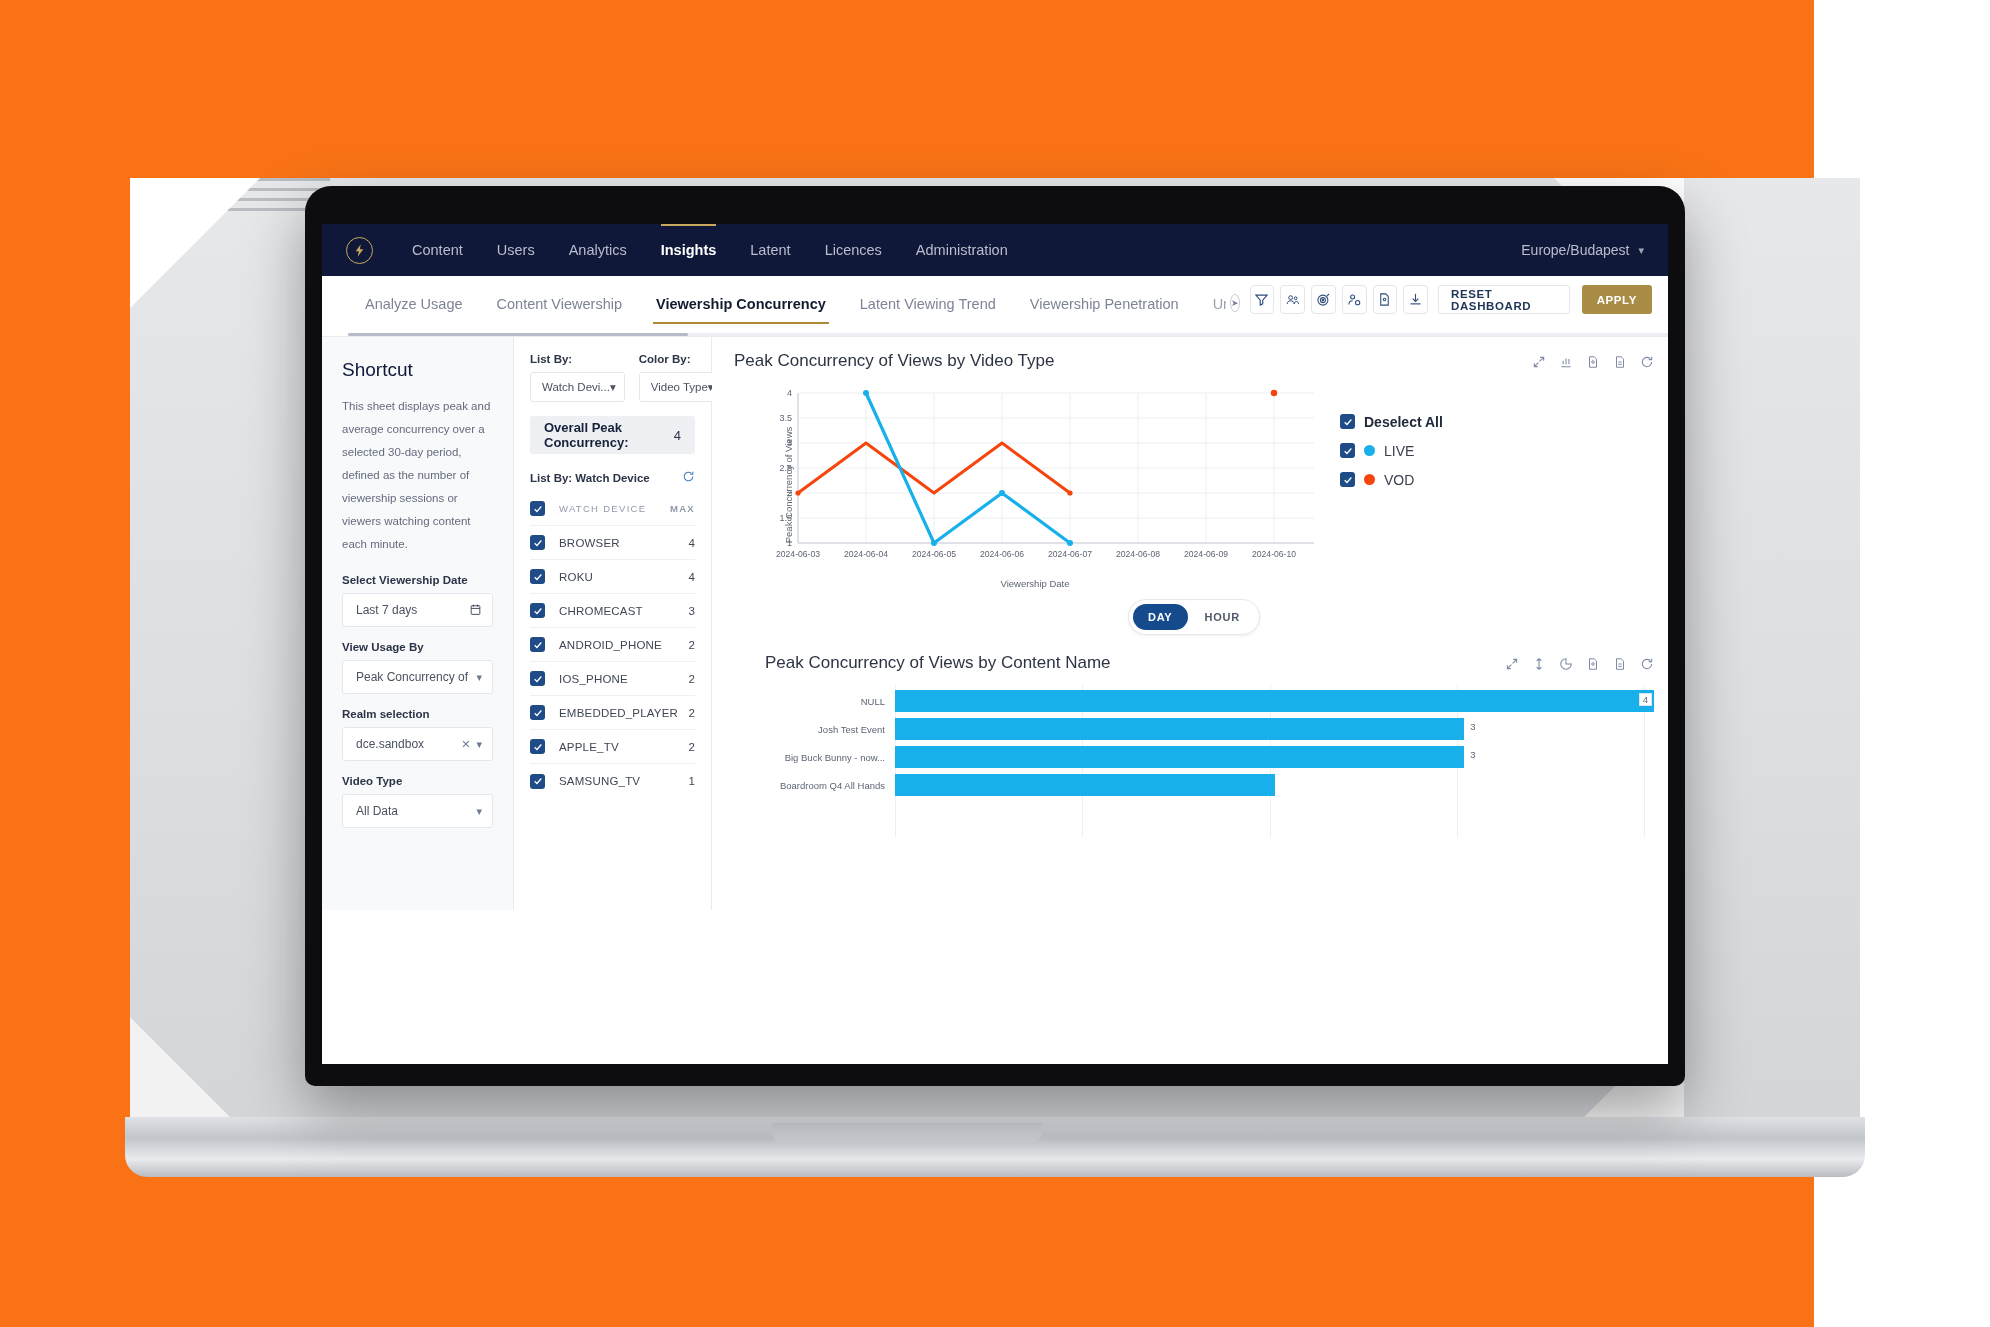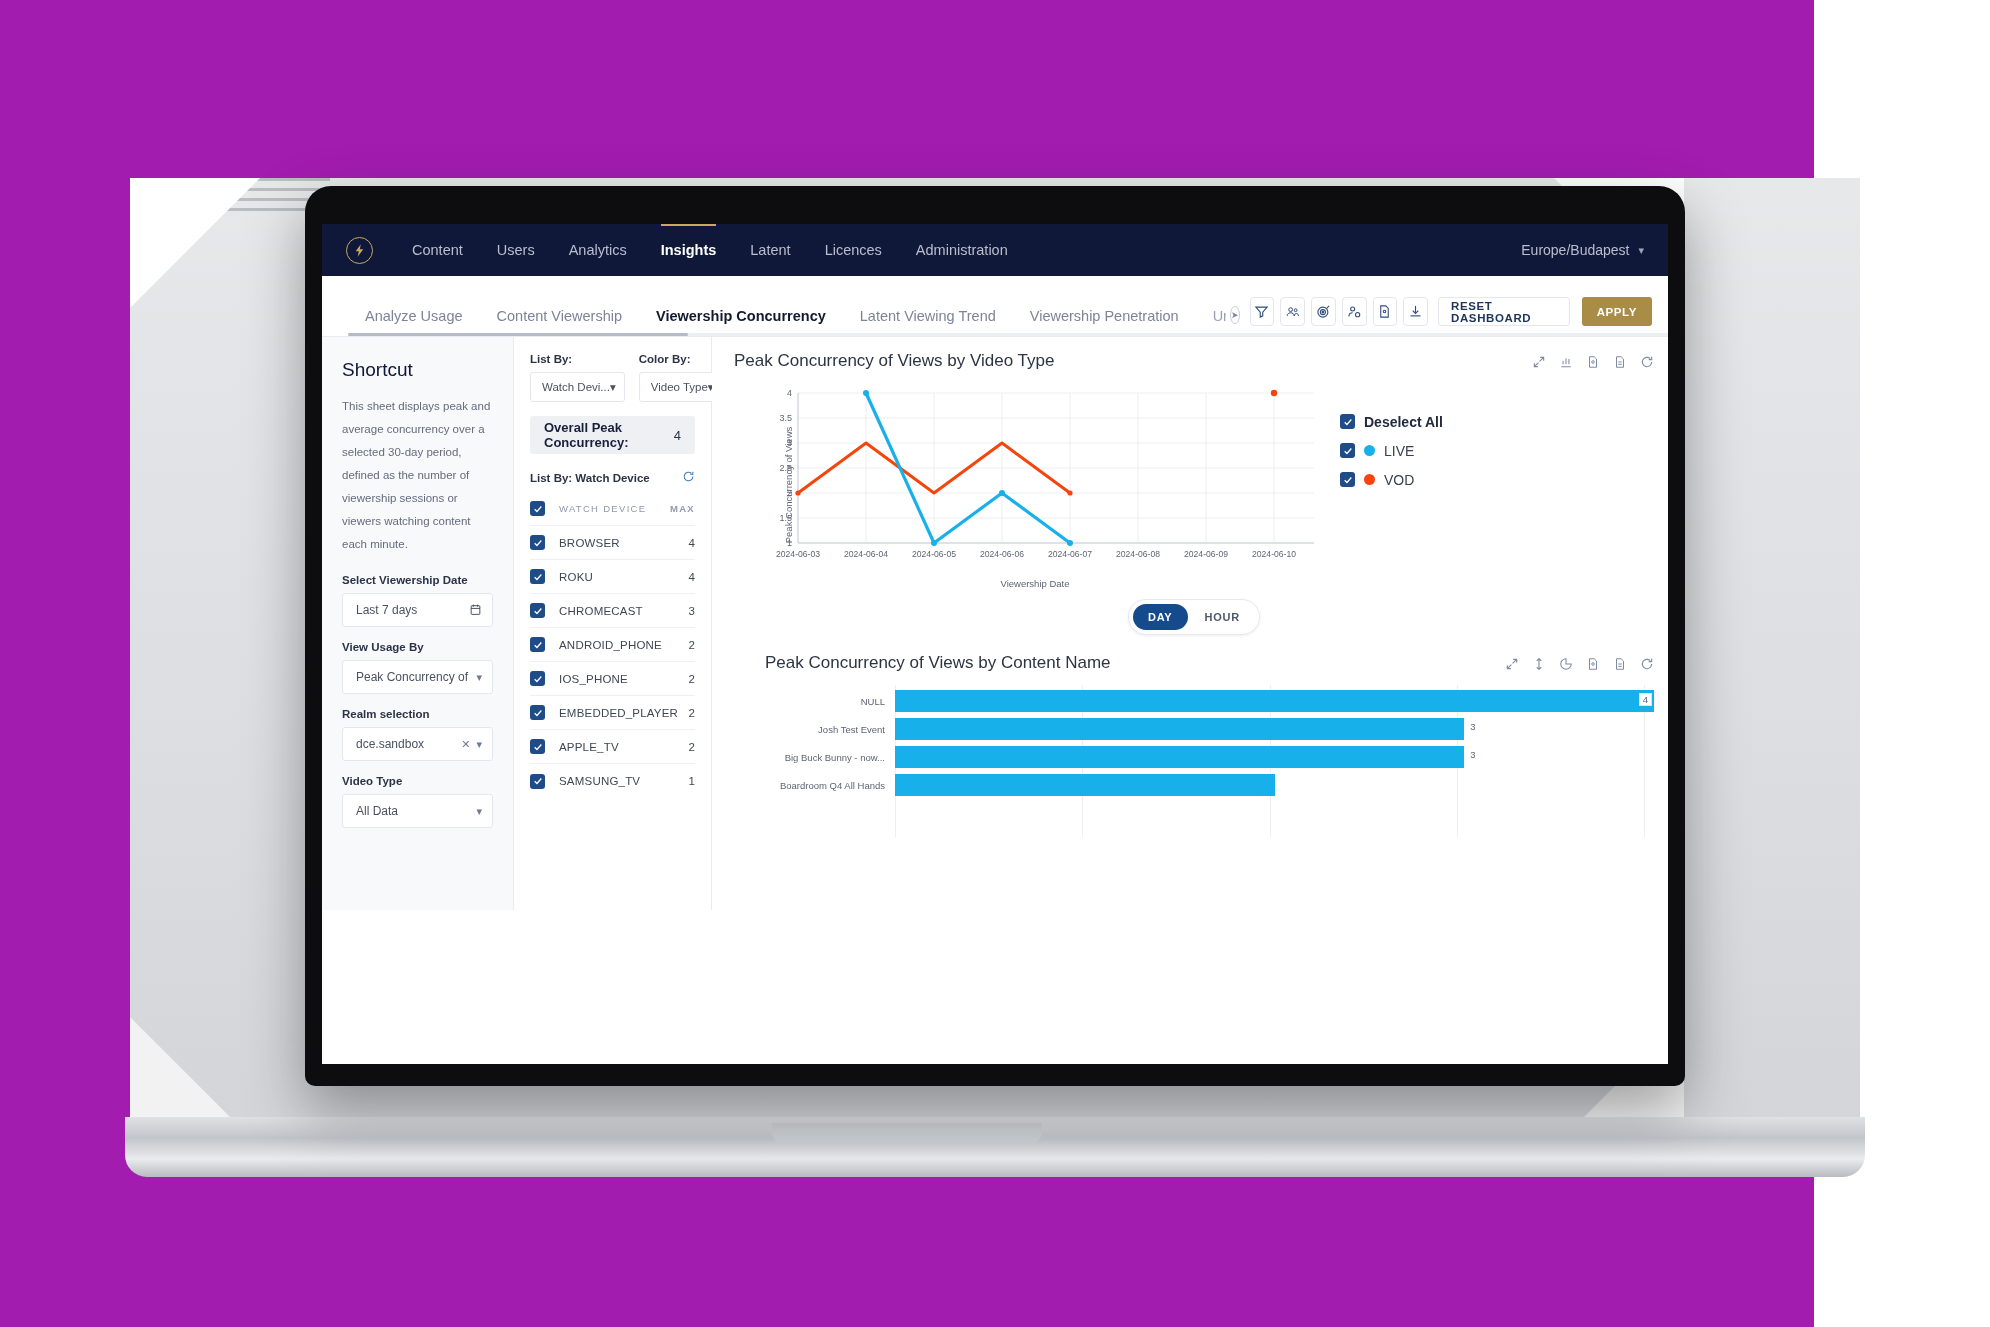--- a/index.html
+++ b/index.html
@@ -4,21 +4,21 @@
 <style>
   * { box-sizing: border-box; margin: 0; padding: 0; }
   html, body {
     width: 1990px; height: 1327px;
     background: #ffffff;
     font-family: "Liberation Sans", sans-serif;
     overflow: hidden;
   }
 
   
-  #stage { position: relative; width: 1814px; height: 1327px; background: #a21caf; }
+  #stage { position: relative; width: 1814px; height: 1327px; background: #f97316; }
 
   .bg-wall {
     position: absolute; left: 130px; top: 178px; width: 1730px; height: 990px;
     background: linear-gradient(180deg,#e7e8ea 0%, #dcdee1 55%, #d2d4d8 100%);
   }
   .wall-lines { position:absolute; left:130px; top:178px; width:200px; height:60px; }
   .wall-lines i { display:block; height:3px; background:#b9bcc1; margin-bottom:7px; }
   .wall-corner-tl {
     position:absolute; left:130px; top:178px; width:0; height:0;
     border-left:130px solid #ffffff; border-bottom:130px solid transparent;
@@ -82,21 +82,21 @@
   .chev { font-size:11px; opacity:.85; }
 
   
   .page-title {
     font-family:"Liberation Serif", serif;
     font-size:31px; color:#10183a; padding:30px 0 0 26px; letter-spacing:.2px;
   }
 
   
   .tabsrow {
-    display:flex; align-items:flex-end; padding:26px 16px 0 26px; gap:0;
+    display:flex; align-items:flex-end; padding:26px 16px 12px 26px; gap:0;
     position:relative; height:60px;
   }
   .tab {
     font-size:14.5px; color:#7e8496; padding:0 17px 12px 17px; white-space:nowrap;
     position:relative;
   }
   .tab.active { color:#121a2e; font-weight:600; }
   .tab.active::after {
     content:""; position:absolute; bottom:0; left:14px; right:14px; height:2.5px; background:#b08a37;
   }

